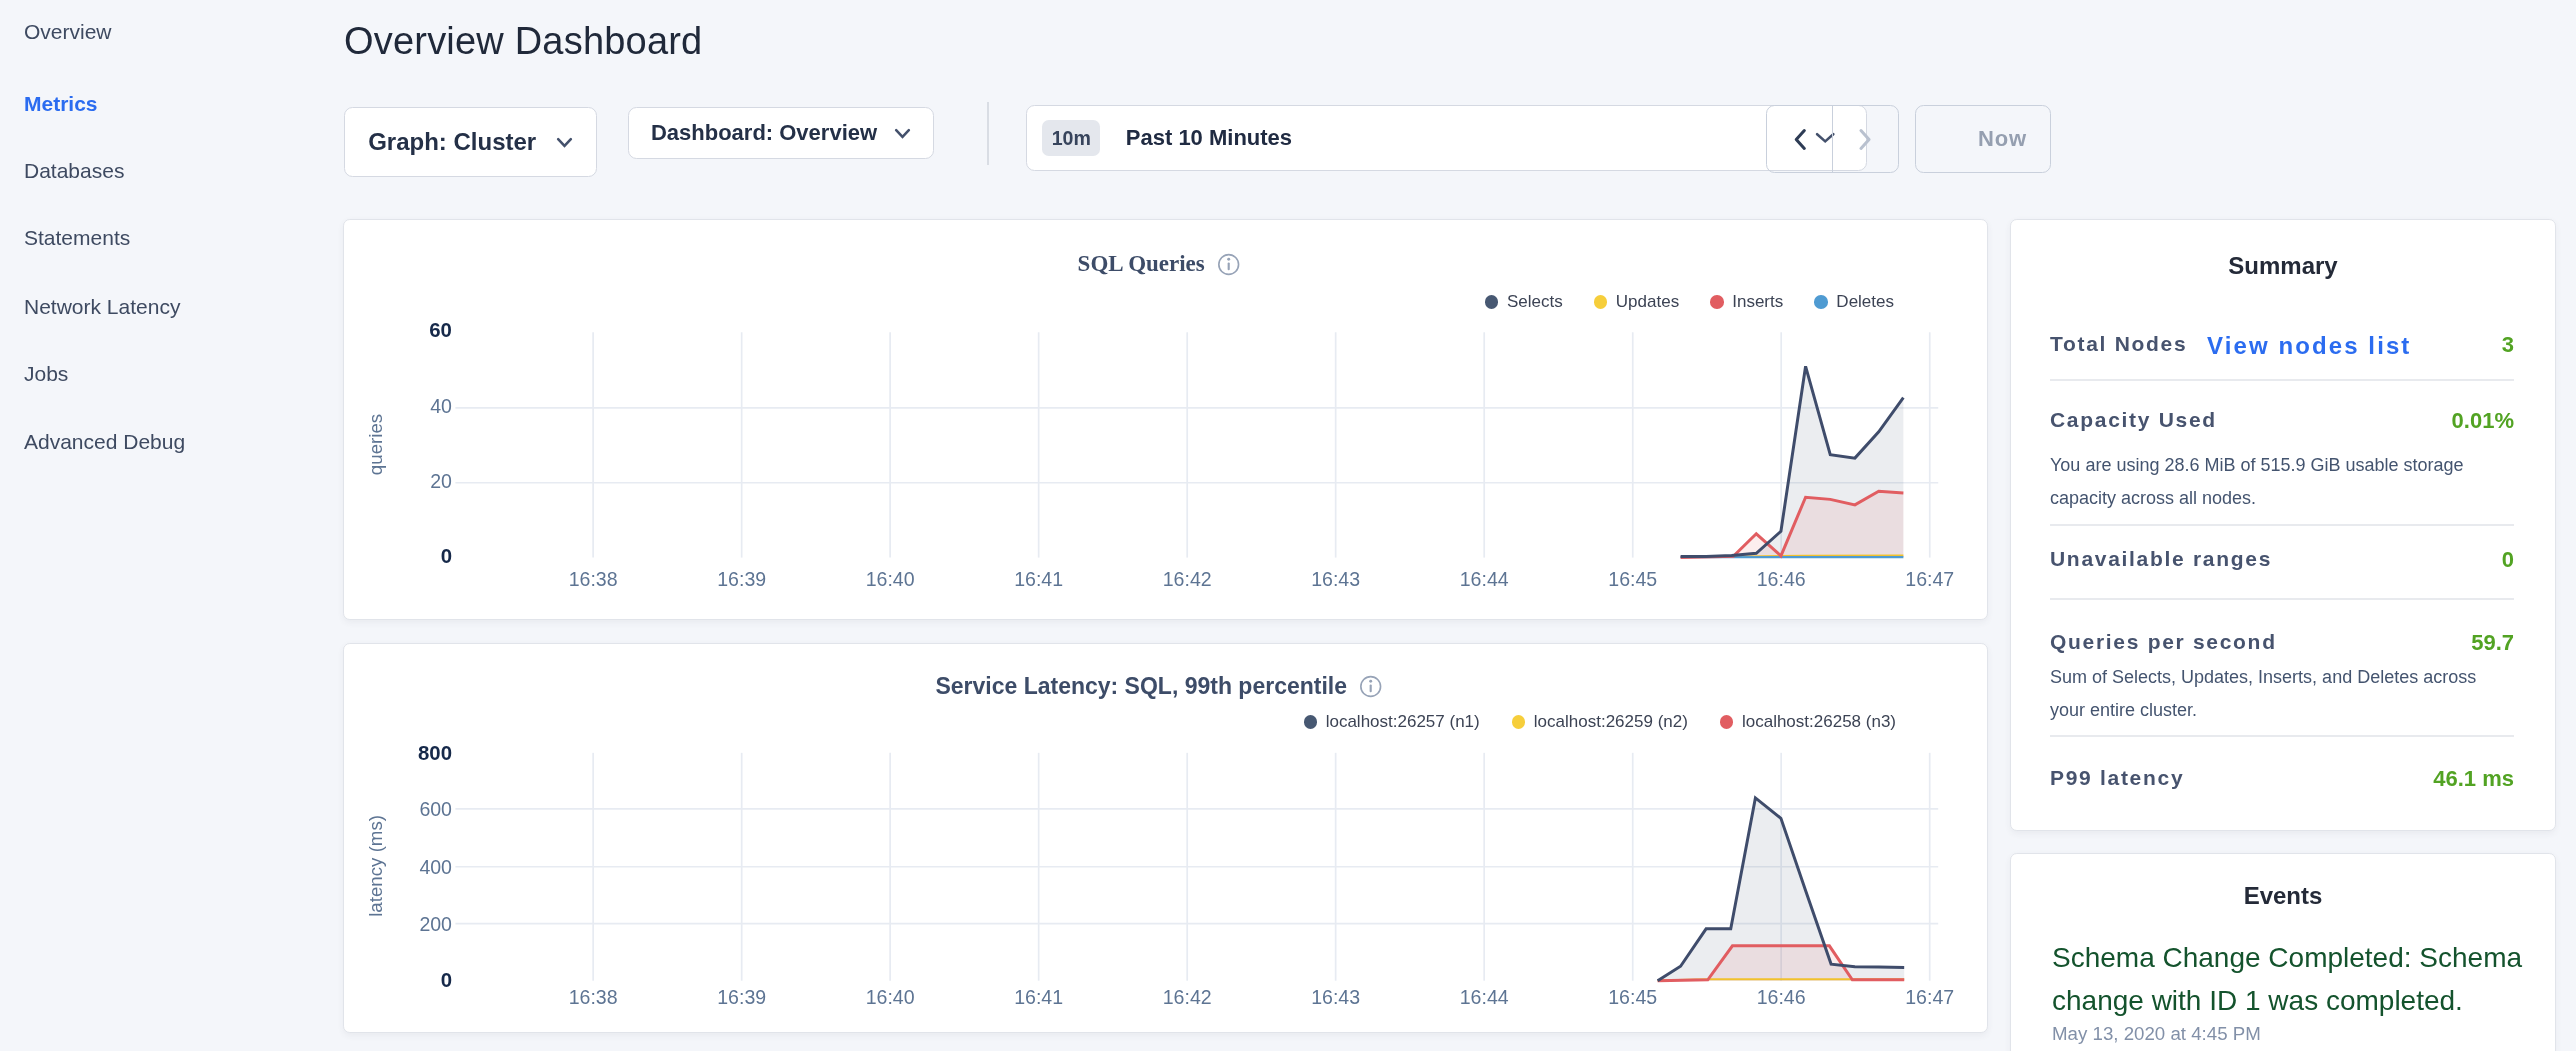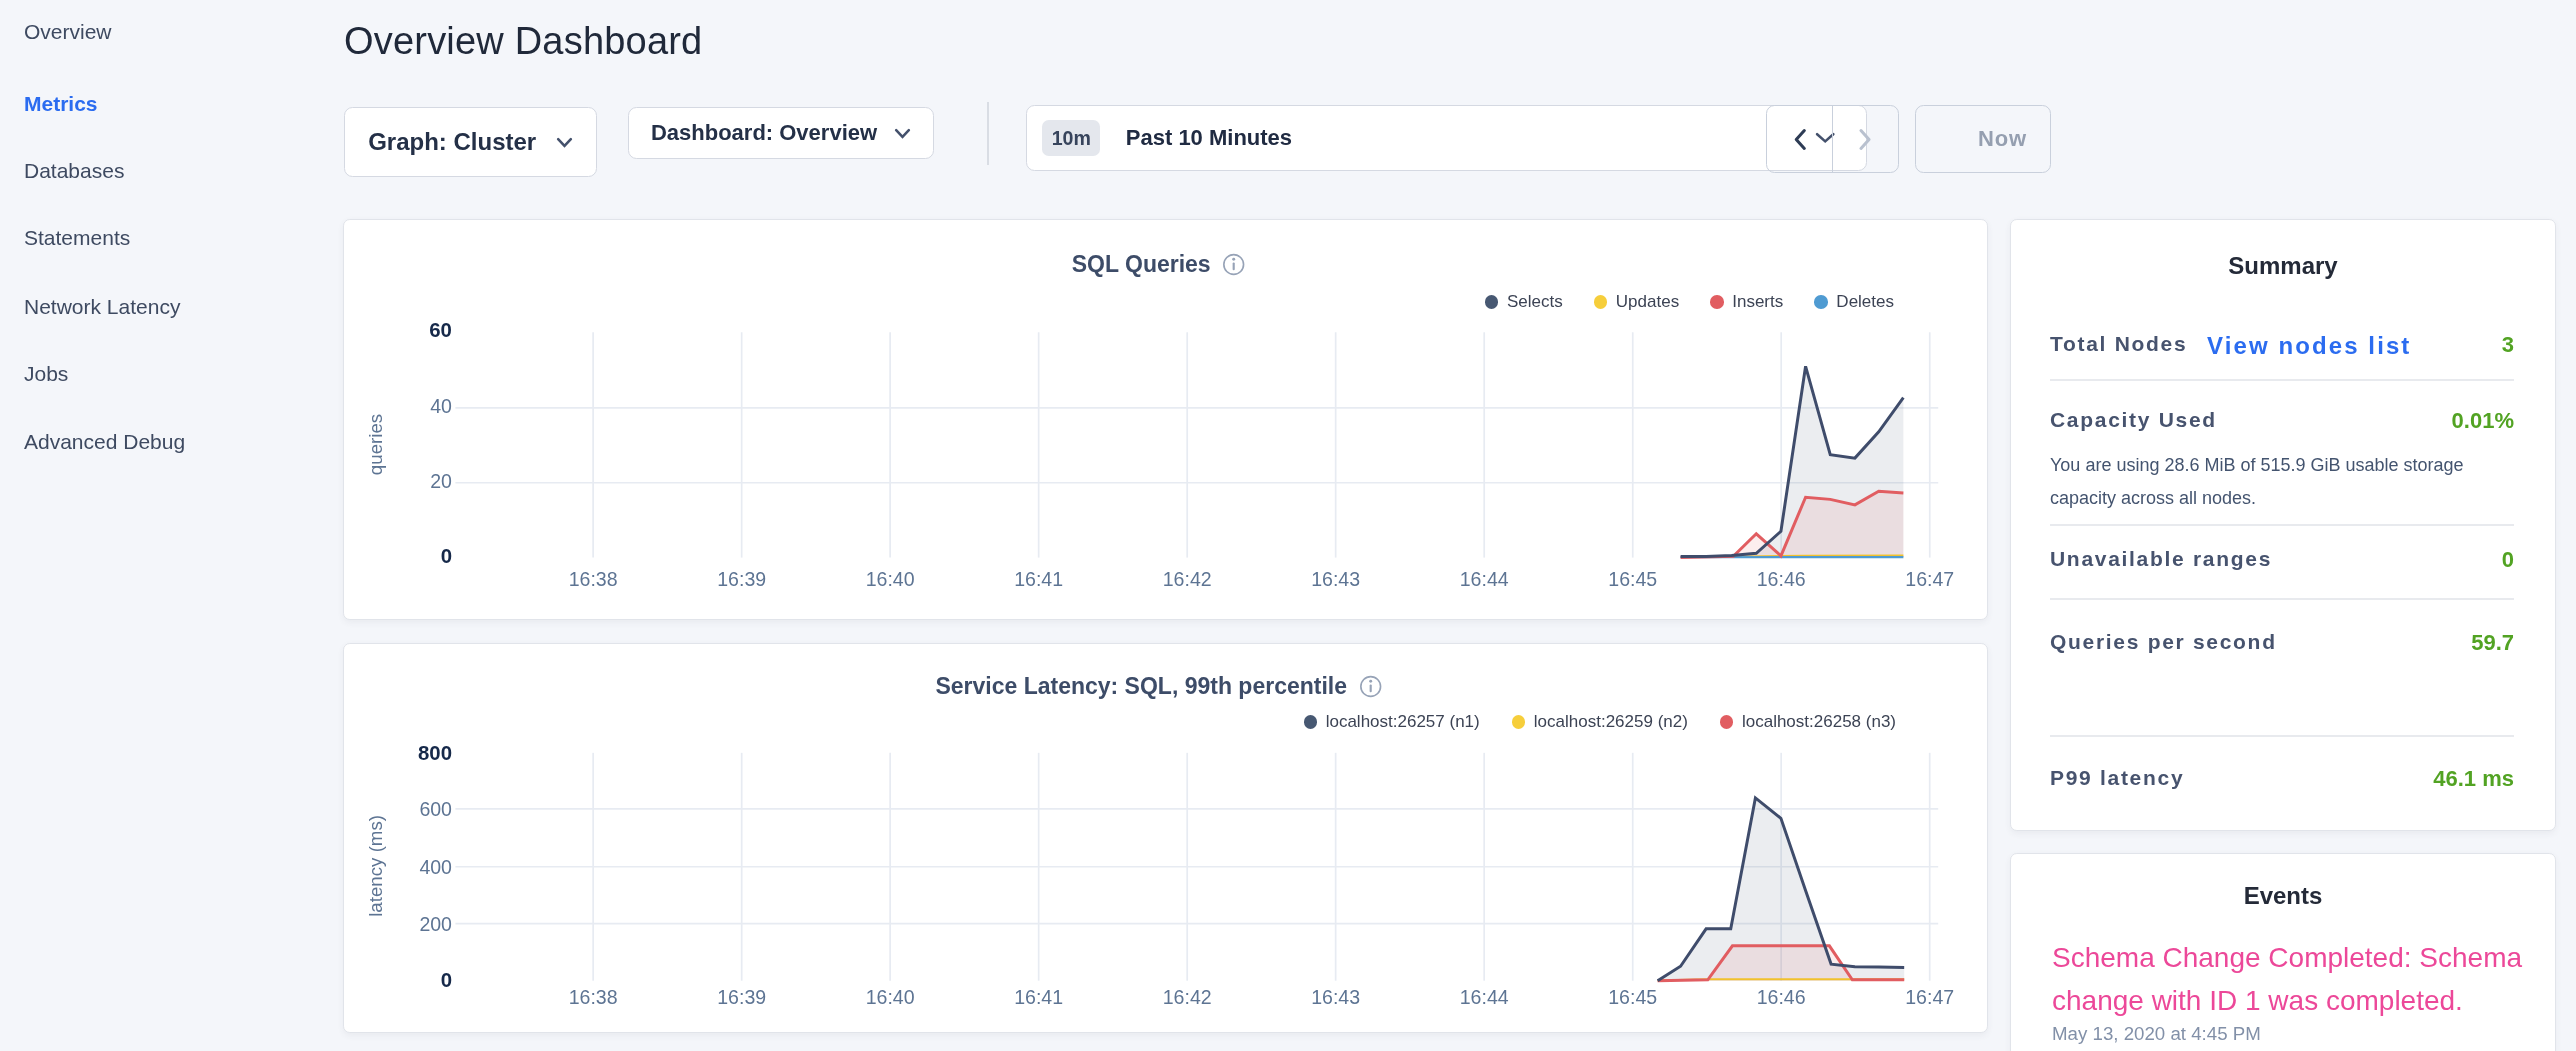--- a/index.html
+++ b/index.html
@@ -36,21 +36,21 @@
 .legend .dot { width:13.6px; height:13.6px; border-radius:50%; display:inline-block; margin-right:8.5px; }
 .legend .item { display:flex; align-items:center; }
 
 .sum-title { position:absolute; width:100%; text-align:center; font-size:24px; font-weight:bold; color:#242a38; }
 .srow-label { position:absolute; left:39px; font-size:21px; font-weight:bold; letter-spacing:1.7px; color:#47536e; }
 .srow-value { position:absolute; right:41px; font-size:22px; font-weight:bold; color:#52a323; text-align:right; }
 .sdivider { position:absolute; left:39px; right:41px; height:1.7px; background:#e8eaee; }
 .sdesc { position:absolute; left:39px; right:34px; font-size:18px; line-height:33px; color:#44546f; }
 .slink { font-size:24px; font-weight:bold; letter-spacing:2.1px; color:#2b6cf0; }
 
-.ev-text { position:absolute; left:41px; right:13.6px; font-size:28px; line-height:43px; color:#ec4899; }
+.ev-text { position:absolute; left:41px; right:13.6px; font-size:28px; line-height:43px; color:#14532d; }
 .ev-date { position:absolute; left:41px; font-size:18.7px; color:#8290a8; }
 </style>
 </head>
 <body>
 
 <div class="nav-item" style="top:17px;">Overview</div>
 <div class="nav-item active" style="top:89px;">Metrics</div>
 <div class="nav-item" style="top:156px;">Databases</div>
 <div class="nav-item" style="top:223px;">Statements</div>
 <div class="nav-item" style="top:292px;">Network Latency</div>
@@ -89,21 +89,21 @@
     <svg width="15.3" height="23" viewBox="0 0 18 27">
         <path d="M3.5 3 L13 13.5 L3.5 24" stroke="#b9c1cf" stroke-width="3.6" fill="none" stroke-linecap="round" stroke-linejoin="round"></path>
       </svg>
   </div>
 </div>
 <div class="ctrl btn" style="left:1915px; top:105px; width:136px; height:68px;padding-left:39px;">
   <span class="ctrl-text" style="color:#959fb0; letter-spacing:0.9px;">Now</span>
 </div>
 
 <div class="card" style="left:343px; top:219px; width:1645px; height:401px;">
-  <div class="ctitle" style="top:31px;">SQL Queries
+  <div class="ctitle" style="top:31px;font-family:Liberation Serif, serif;">SQL Queries
     <svg width="23" height="23" viewBox="0 0 28 28">
         <circle cx="14" cy="14" r="12" fill="none" stroke="#97a3b7" stroke-width="2"></circle>
         <rect x="12.7" y="11.5" width="2.6" height="9.5" rx="1.2" fill="#97a3b7"></rect>
         <circle cx="14" cy="7.6" r="1.8" fill="#97a3b7"></circle>
       </svg>
   </div>
   <div class="legend" style="top:69px; right:93px; height:25.5px; gap:31px;">
     <span class="item"><span class="dot" style="background:#475872;"></span>Selects</span>
     <span class="item"><span class="dot" style="background:#f6ce3b;"></span>Updates</span>
     <span class="item"><span class="dot" style="background:#e15d61;"></span>Inserts</span>
@@ -222,20 +222,21 @@
   <div class="sdivider" style="top:159px;"></div>
   <div class="srow-label" style="top:188px;">Capacity Used</div>
   <div class="srow-value" style="top:188px;">0.01%</div>
   <div class="sdesc" style="top:229px;">You are using 28.6 MiB of 515.9 GiB usable storage<br>capacity across all nodes.</div>
   <div class="sdivider" style="top:304px;"></div>
   <div class="srow-label" style="top:327px;">Unavailable ranges</div>
   <div class="srow-value" style="top:327px;">0</div>
   <div class="sdivider" style="top:378px;"></div>
   <div class="srow-label" style="top:410px;">Queries per second</div>
   <div class="srow-value" style="top:410px;">59.7</div>
+  <div class="sdesc" style="top:441px;">Sum of Selects, Updates, Inserts, and Deletes across<br>your entire cluster.</div>
   <div class="sdivider" style="top:515px;"></div>
   <div class="srow-label" style="top:546px;">P99 latency</div>
   <div class="srow-value" style="top:546px;">46.1 ms</div>
 </div>
 
 <div class="card" style="left:2010px; top:853px; width:546px; height:340px;">
   <div class="sum-title" style="top:28px;">Events</div>
   <div class="ev-text" style="top:82px;">Schema Change Completed: Schema change with ID 1 was completed.</div>
   <div class="ev-date" style="top:169px;">May 13, 2020 at 4:45 PM</div>
 </div>

